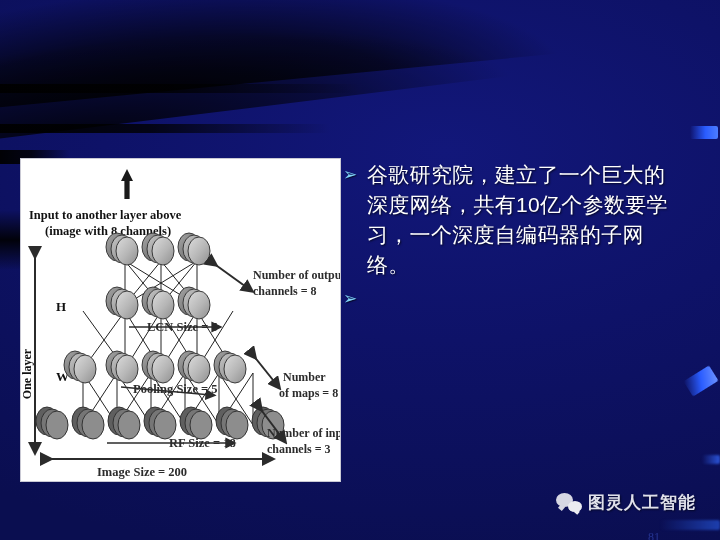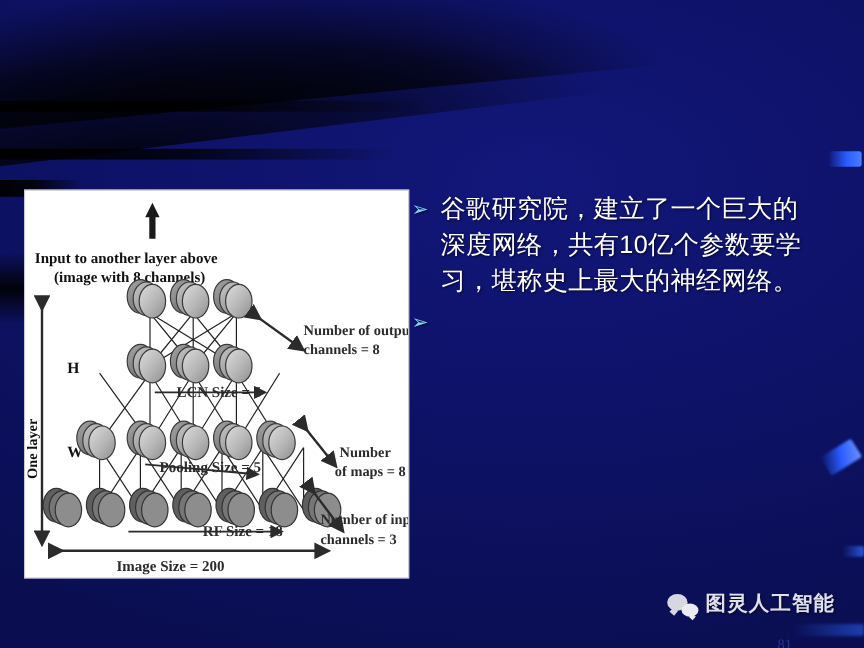--- a/index.html
+++ b/index.html
@@ -72,21 +72,21 @@
     text-align:left;padding-left:3px;text-shadow:1px 1px 1px rgba(0,0,0,.6);
   }
   .btext{
     color:#ffffff;font-size:21px;line-height:30px;font-weight:500;
     letter-spacing:.3px;text-shadow:1px 1px 2px rgba(0,0,0,.7);
     width:305px;
   }
 
   
   .watermark{
-    position:absolute;left:556px;top:491px;display:flex;align-items:flex-end;
+    position:absolute;left:556px;top:491px;display:flex;align-items:center;
     opacity:.92;
   }
   .wechat{position:relative;width:26px;height:19px;margin-right:6px;}
   .wechat .b1{position:absolute;left:0;top:0;width:17px;height:14px;border-radius:50%;background:#e8e8ef;}
   .wechat .b1:after{content:"";position:absolute;left:3px;bottom:-3px;width:5px;height:5px;
       background:#e8e8ef;transform:rotate(40deg);}
   .wechat .b2{position:absolute;right:0;bottom:0;width:14px;height:11px;border-radius:50%;background:#ffffff;}
   .wechat .b2:after{content:"";position:absolute;right:3px;bottom:-2px;width:4px;height:4px;
       background:#ffffff;transform:rotate(40deg);}
   .wm-text{color:#f2f2f7;font-size:17px;font-weight:bold;letter-spacing:1px;
@@ -291,21 +291,21 @@
       <text x="148" y="288" font-family="Liberation Serif, serif" font-size="12.5" font-weight="bold" fill="#2c2c2c">RF Size = 18</text>
       <text x="246" y="278" font-family="Liberation Serif, serif" font-size="12" font-weight="bold" fill="#2c2c2c">Number  of input</text>
       <text x="246" y="294" font-family="Liberation Serif, serif" font-size="12" font-weight="bold" fill="#2c2c2c">channels = 3</text>
       <text x="76" y="317" font-family="Liberation Serif, serif" font-size="12.5" font-weight="bold" fill="#2c2c2c">Image Size = 200</text>
     </svg>
   </div>
 
   <div class="bullets">
     <div class="bullet-row">
       <div class="arrow">➢</div>
-      <div class="btext">谷歌研究院，建立了一个巨大的深度网络，共有10亿个参数要学习，堪称史上最大的神经网络。</div>
+      <div class="btext">谷歌研究院，建立了一个巨大的深度网络，共有10亿个参数要学习，一个深度自编码器的子网络。</div>
     </div>
     <div class="bullet-row">
       <div class="arrow">➢</div>
     </div>
   </div>
 
   <div class="watermark">
     <div class="wechat">
       <div class="b1"></div>
         <div class="b2"></div>

